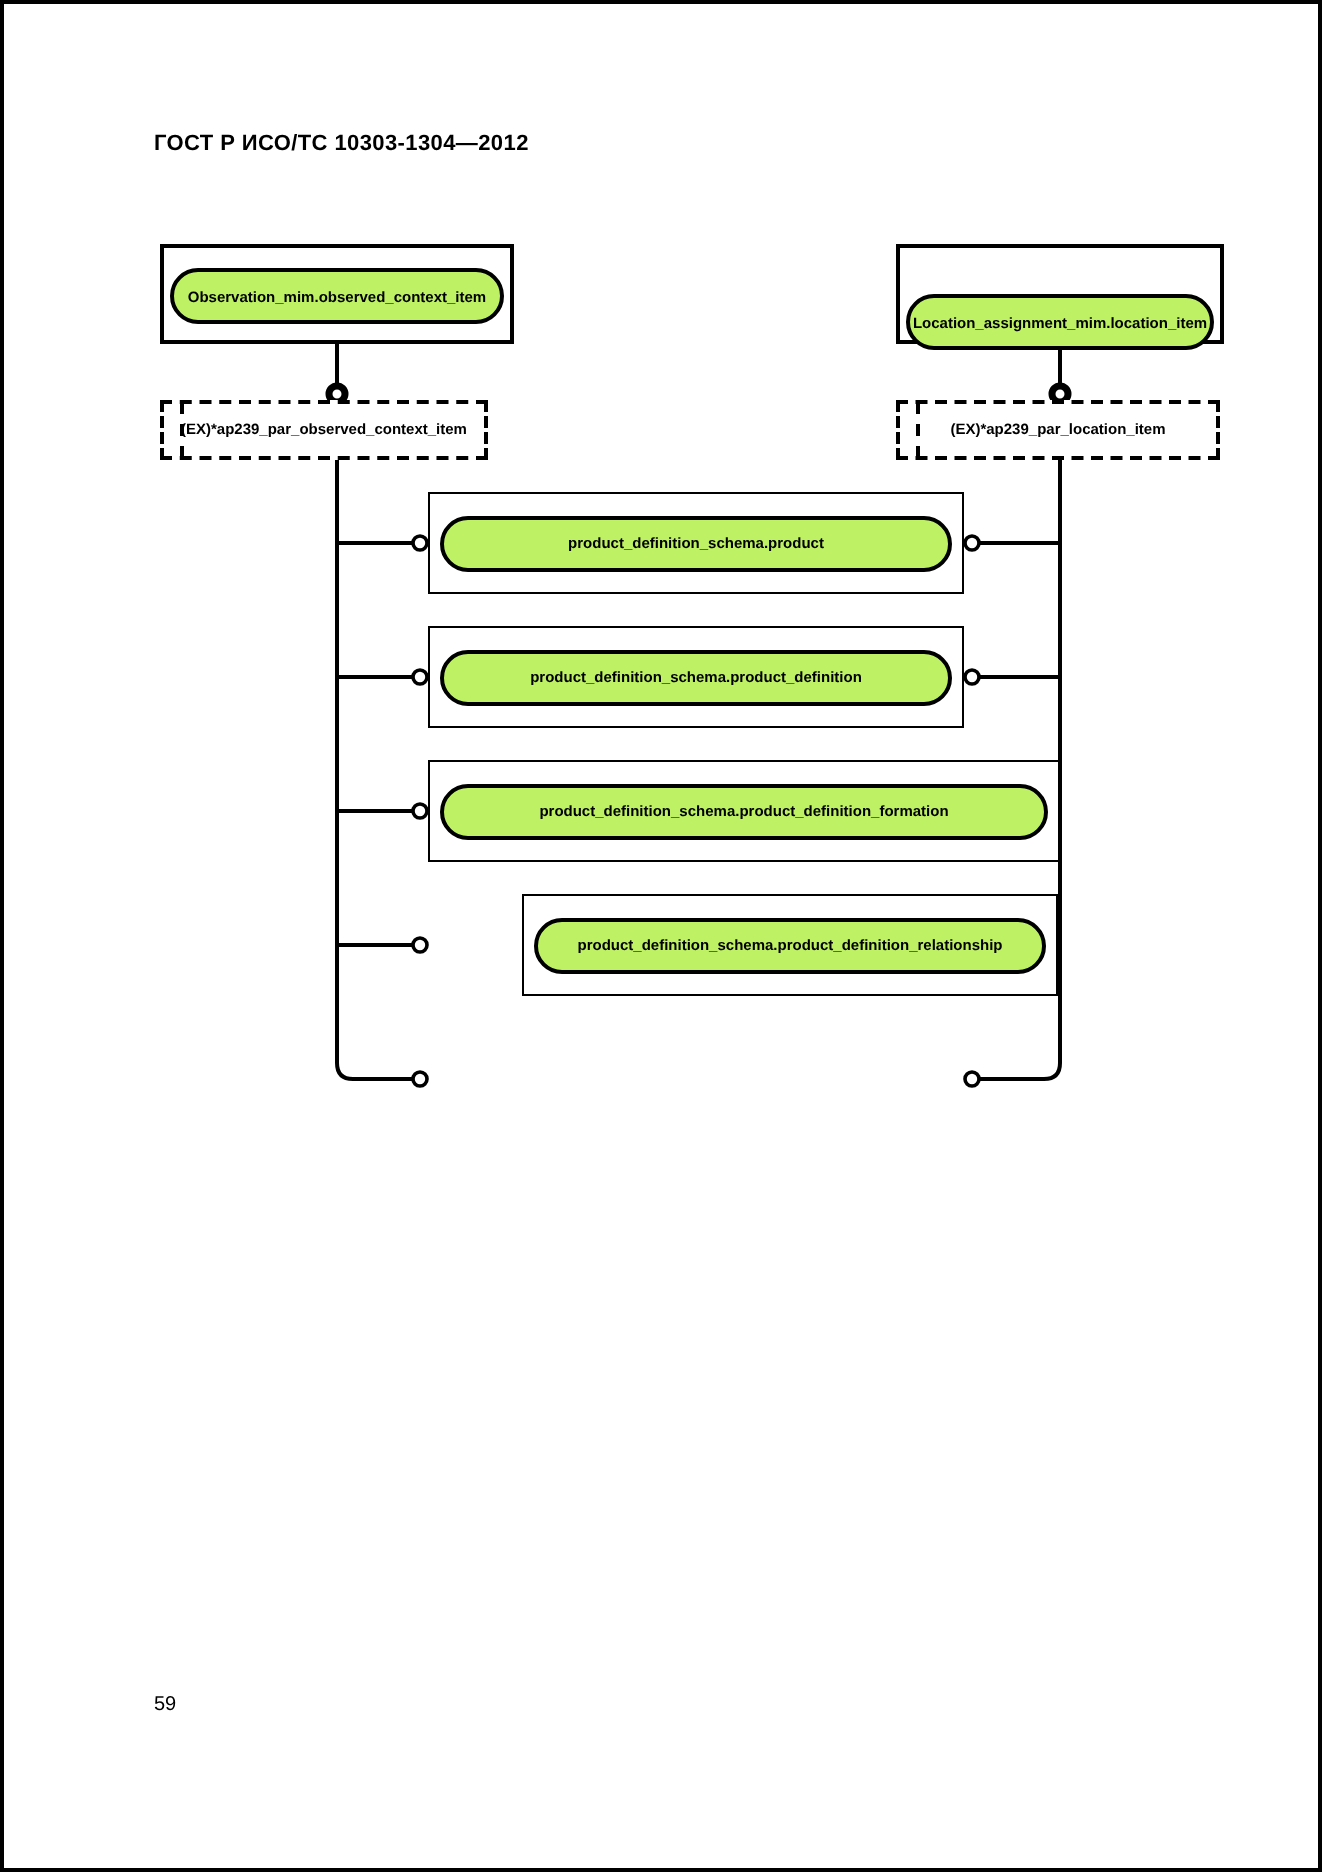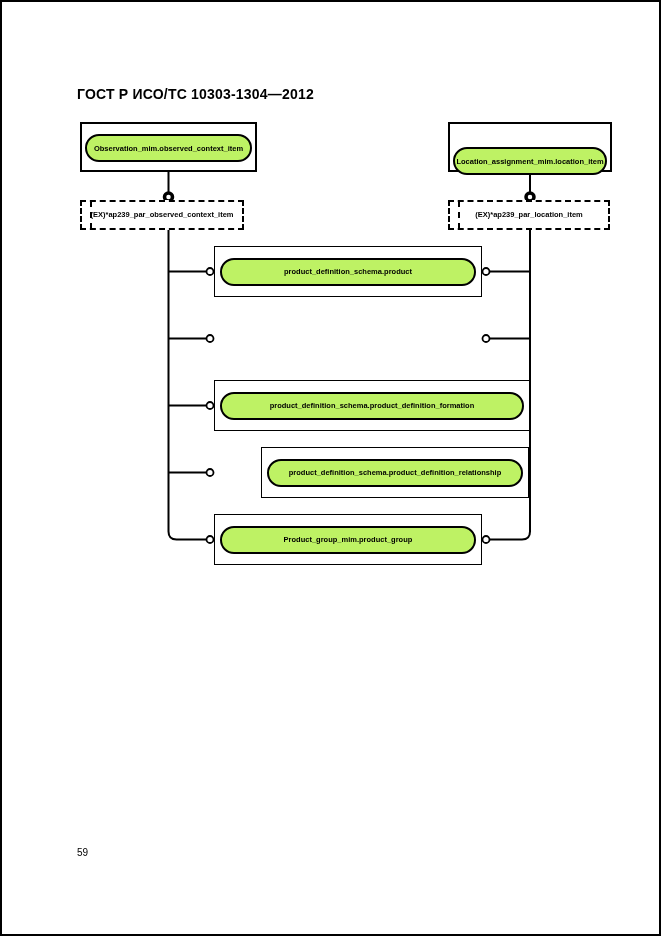--- a/index.html
+++ b/index.html
@@ -5,23 +5,22 @@
   * { margin:0; padding:0; box-sizing:border-box; }
   html,body { background:#e8e8e8; }
   .page {
     position:relative; width:661px; height:936px;
     background:#ffffff; border:2px solid #000;
     font-family:"Liberation Sans", sans-serif; color:#000;
     overflow:hidden; margin:0 auto;
   }
   .header {
     position:absolute; left:75px; top:64px;
-    font-size:14px; font-weight:bold; letter-spacing:0.2px;
+    font-size:11px; font-weight:bold; letter-spacing:0.2px;
     white-space:nowrap;
-    margin-top:20px;
   }
   svg.connectors { position:absolute; left:0; top:0; pointer-events:none; }
 
   .node-rect {
     position:absolute; border:2px solid #000; background:#fff;
   }
   .stadium {
     position:absolute; border:2px solid #000; border-radius:14px;
     background:#bef264; display:flex; align-items:center; justify-content:center;
     font-size:7.5px; font-weight:bold; white-space:nowrap; overflow:hidden;
@@ -106,29 +105,29 @@
   <div class="ref-box" style="left:446px; top:198px; width:162px; height:30px;">
     <div class="ref-inner-line"></div>
     <div class="ref-tag">(EX)</div>
     <div class="ref-name">*ap239_par_location_item</div>
   </div>
 
   <div class="node-rect" style="left:212px; top:244px; width:268px; height:51px; border-width:1.5px;">
     <div class="stadium" style="left:5px; right:5px; top:10.5px; height:28px;">product_definition_schema.product</div>
   </div>
 
+  <div class="node-rect" style="left:212px; top:311px; width:268px; height:51px; border-width:1.5px;">
+    <div class="stadium" style="left:5px; right:5px; top:10.5px; height:28px;">product_definition_schema.product_definition</div>
+  </div>
 
   <div class="node-rect" style="left:212px; top:378px; width:316px; height:51px; border-width:1.5px;text-decoration:underline;">
     <div class="stadium" style="left:5px; right:5px; top:10.5px; height:28px;">product_definition_schema.product_definition_formation</div>
   </div>
 
   <div class="node-rect" style="left:212px; top:445px; width:268px; height:51px; border-width:1.5px;margin-left:47px;">
     <div class="stadium" style="left:5px; right:5px; top:10.5px; height:28px;">product_definition_schema.product_definition_relationship</div>
   </div>
 
-  <div class="node-rect" style="left:212px; top:512px; width:268px; height:51px; border-width:1.5px;">
-    <div class="stadium" style="left:5px; right:5px; top:10.5px; height:28px;">Product_group_mim.product_group</div>
-  </div>
 
 
   <div class="page-number">59</div>
 
 </div>
 
 </body></html>

